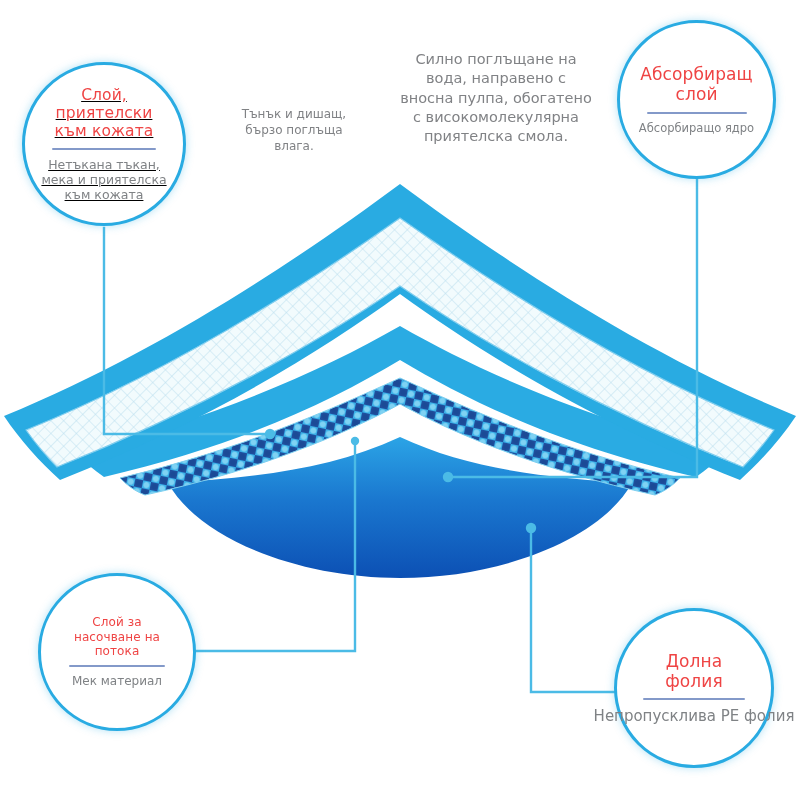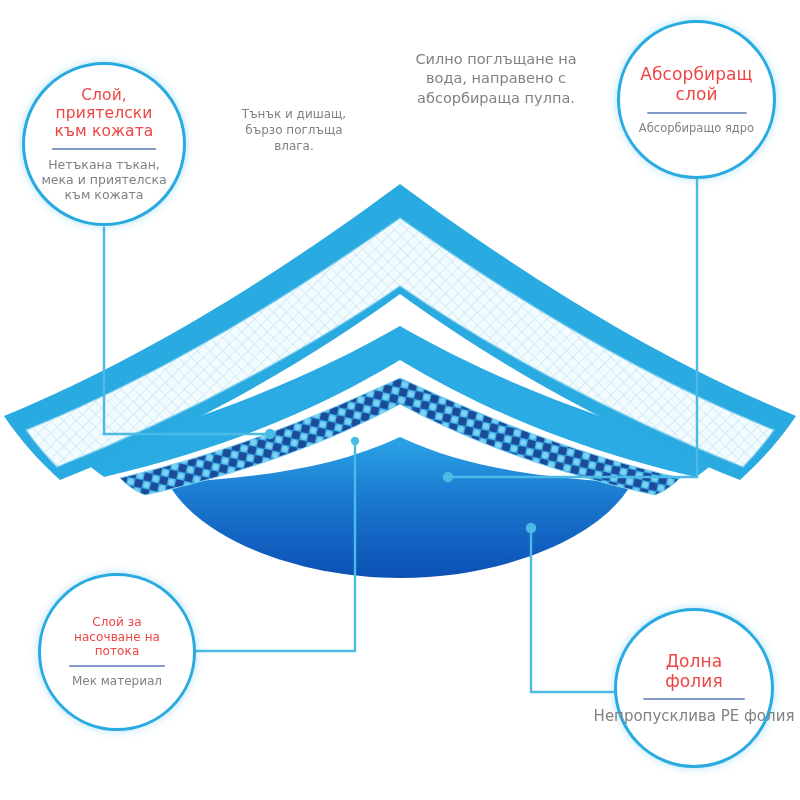--- a/index.html
+++ b/index.html
@@ -44,21 +44,21 @@
     margin:7px 0 7px 0;
     opacity:.85;
   }
   .callout .c-sub{
     color:#7f8285;
     line-height:1.22;
     padding:0 9px;
   }
 
   
-  #c-skin{ left:22px; top:62px; width:164px; height:164px; }
+  #c-skin{ left:22px; top:62px; width:164px; height:164px;text-decoration:underline; }
   #c-skin .c-title{font-size:15.5px;}
   #c-skin .c-rule{width:104px;}
   #c-skin .c-sub{font-size:12.5px;}
 
   
   #c-absorb{ left:617px; top:20px; width:159px; height:159px; }
   #c-absorb .c-title{font-size:17px;}
   #c-absorb .c-rule{width:100px;}
   #c-absorb .c-sub{font-size:11.5px;}
 
@@ -254,17 +254,19 @@
 
   <div class="desc" id="d-thin">
     <div>Тънък и дишащ,</div>
     <div>бързо поглъща</div>
     <div>влага.</div>
   </div>
 
   <div class="desc" id="d-water">
     <div>Силно поглъщане на</div>
     <div>вода, направено с</div>
-    <div>абсорбираща пулпа.</div>
+    <div>вносна пулпа, обогатено</div>
+    <div>с високомолекулярна</div>
+    <div>приятелска смола.</div>
   </div>
 
 
 </div>
 
 </body></html>

